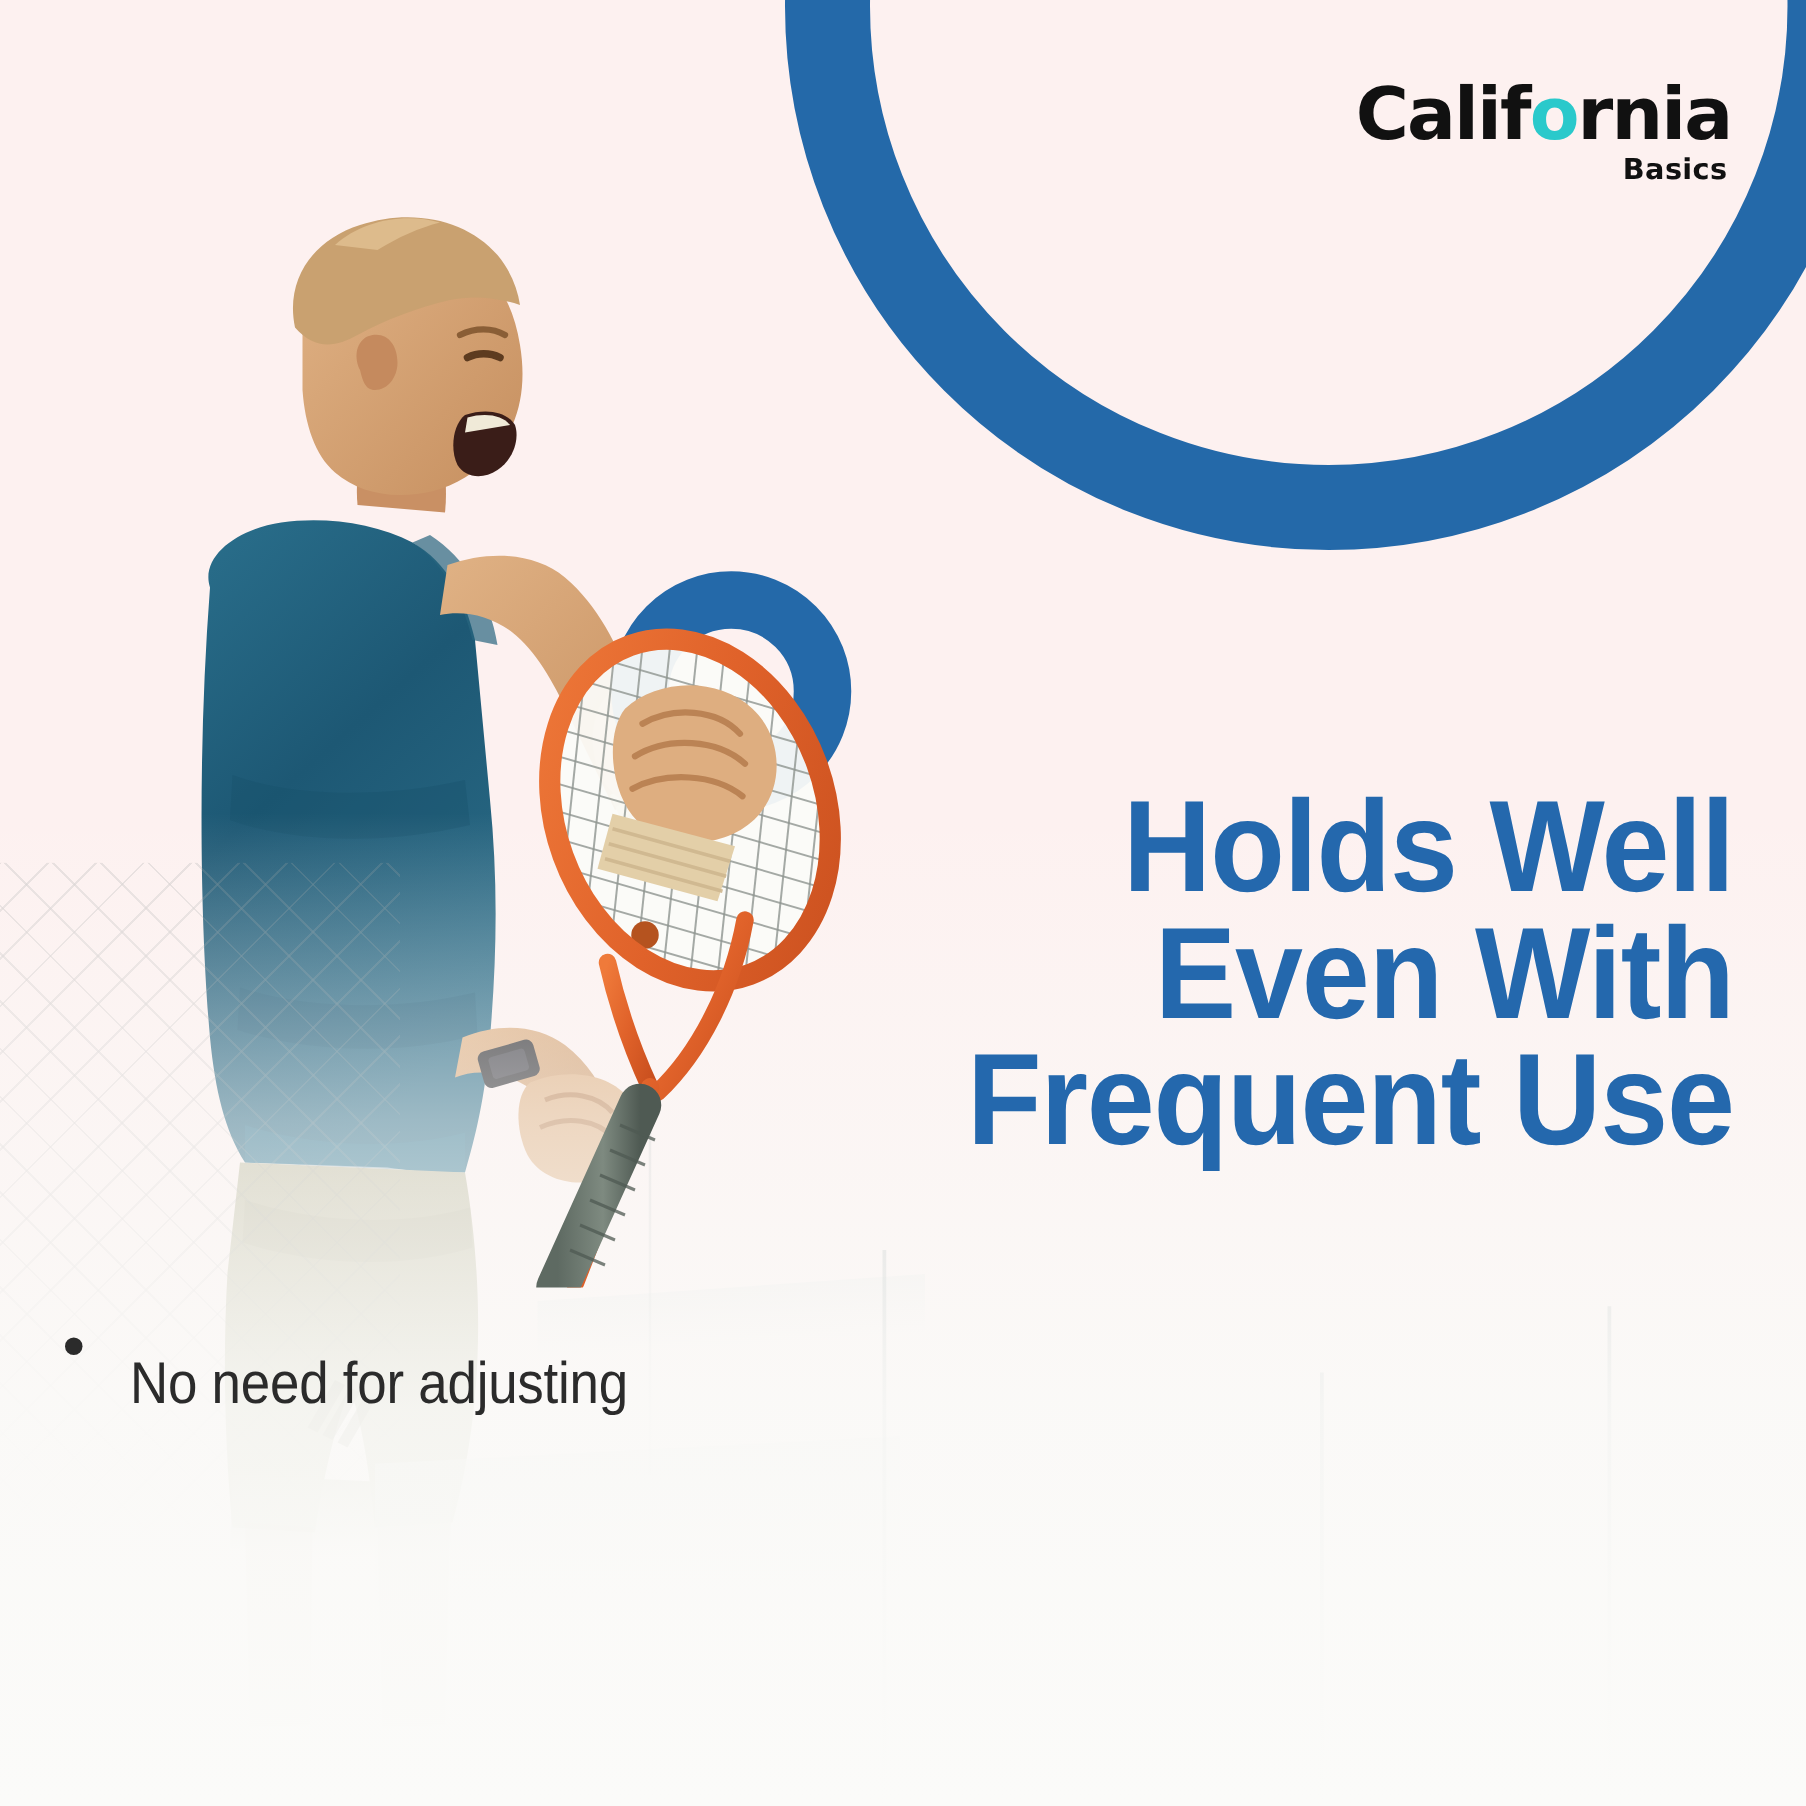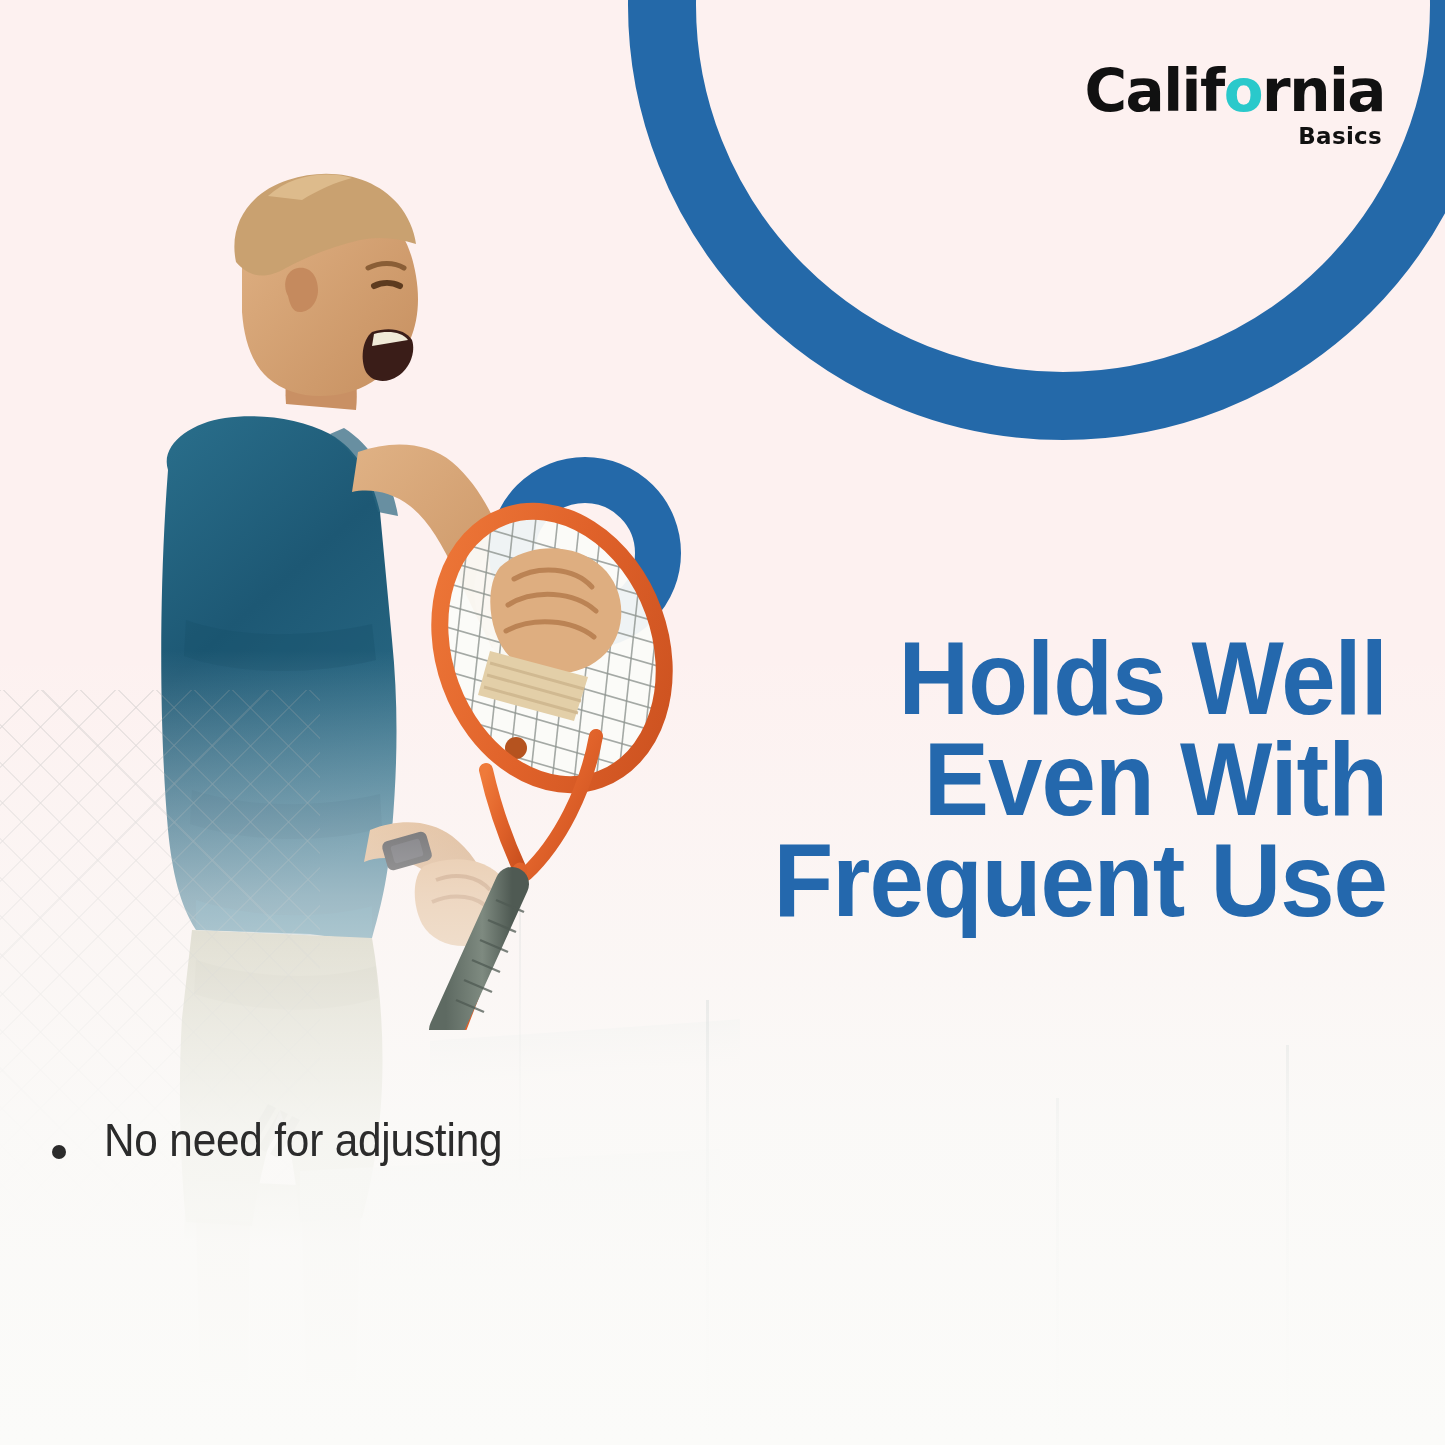--- a/index.html
+++ b/index.html
@@ -155,21 +155,21 @@
 
   
   .bullets {
     position: absolute;
     left: 52px;
     top: 1078px;
     width: 1180px;
   }
   .bullet-row {
     display: flex;
-    align-items: flex-end;
+    align-items: flex-start;
     height: 89px;
   }
   .bullet-dot {
     flex: 0 0 auto;
     width: 14px;
     height: 14px;
     border-radius: 50%;
     background: #2b2b2b;
     margin-right: 38px;
     position: relative;

